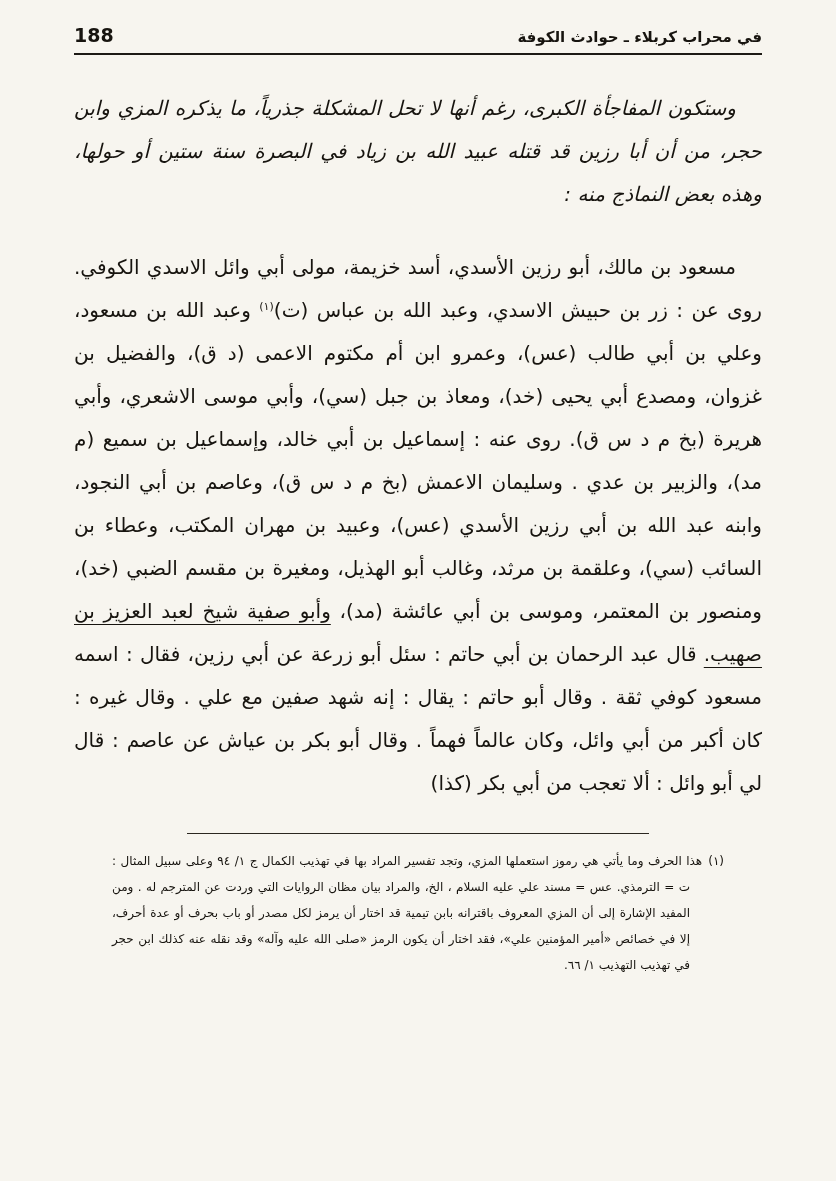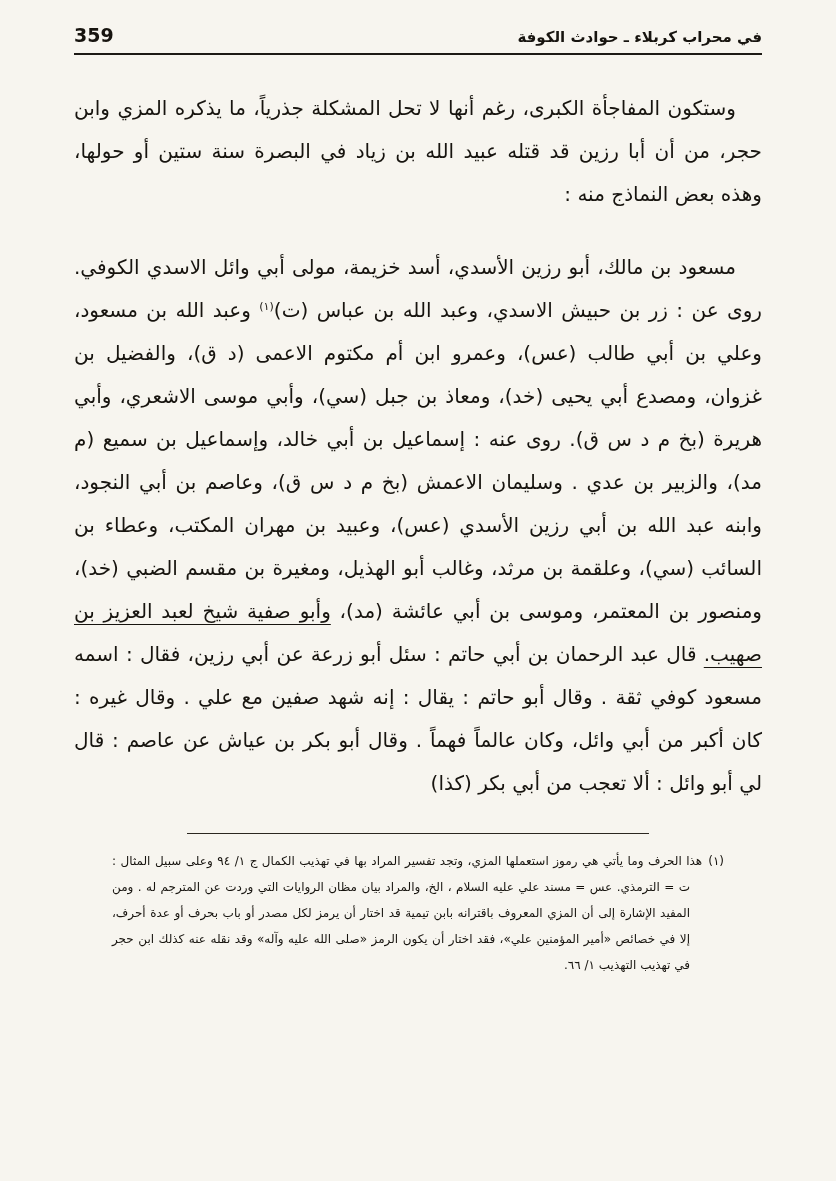--- a/index.html
+++ b/index.html
@@ -41,20 +41,21 @@
 
   
   .body-text {
     font-size: 20px;
     line-height: 43px;
     text-align: justify;
   }
   .intro {
     margin-top: 32px;
     text-indent: 26px;
+    font-style: italic;
   }
   .section-heading {
     margin-top: 34px;
     text-align: center;
     font-size: 20px;
     font-weight: bold;
     line-height: 43px;
   }
   .section-heading .star {
     font-size: 17px;
@@ -95,21 +96,21 @@
     margin-left: 6px;
   }
 </style>
 </head>
 <body>
 
 <div class="page" dir="rtl" lang="ar">
 
   <div class="header">
     <div class="header-title">في محراب كربلاء ـ حوادث الكوفة</div>
-    <div class="page-number">359</div>
+    <div class="page-number">188</div>
   </div>
   <div class="header-rule"></div>
 
   <p class="body-text intro">وستكون المفاجأة الكبرى، رغم أنها لا تحل المشكلة جذرياً، ما يذكره المزي وابن حجر، من أن أبا رزين قد قتله عبيد الله بن زياد في البصرة سنة ستين أو حولها، وهذه بعض النماذج منه :</p>
 
 
   <p class="body-text bio"><span>مسعود بن مالك، أبو رزين الأسدي، أسد خزيمة، مولى أبي وائل الاسدي الكوفي. روى عن : زر بن حبيش الاسدي، وعبد الله بن عباس (ت)</span><sup class="fn-ref">(١)</sup><span> وعبد الله بن مسعود، وعلي بن أبي طالب (عس)، وعمرو ابن أم مكتوم الاعمى (د ق)، والفضيل بن غزوان، ومصدع أبي يحيى (خد)، ومعاذ بن جبل (سي)، وأبي موسى الاشعري، وأبي هريرة (بخ م د س ق). روى عنه : إسماعيل بن أبي خالد، وإسماعيل بن سميع (م مد)، والزبير بن عدي . وسليمان الاعمش (بخ م د س ق)، وعاصم بن أبي النجود، وابنه عبد الله بن أبي رزين الأسدي (عس)، وعبيد بن مهران المكتب، وعطاء بن السائب (سي)، وعلقمة بن مرثد، وغالب أبو الهذيل، ومغيرة بن مقسم الضبي (خد)، ومنصور بن المعتمر، وموسى بن أبي عائشة (مد)، </span><span class="underlined">وأبو صفية شيخ لعبد العزيز بن صهيب.</span><span> قال عبد الرحمان بن أبي حاتم : سئل أبو زرعة عن أبي رزين، فقال : اسمه مسعود كوفي ثقة . وقال أبو حاتم : يقال : إنه شهد صفين مع علي . وقال غيره : كان أكبر من أبي وائل، وكان عالماً فهماً . وقال أبو بكر بن عياش عن عاصم : قال لي أبو وائل : ألا تعجب من أبي بكر (كذا)</span></p>
 
   <div class="footnote-sep"></div>
 

